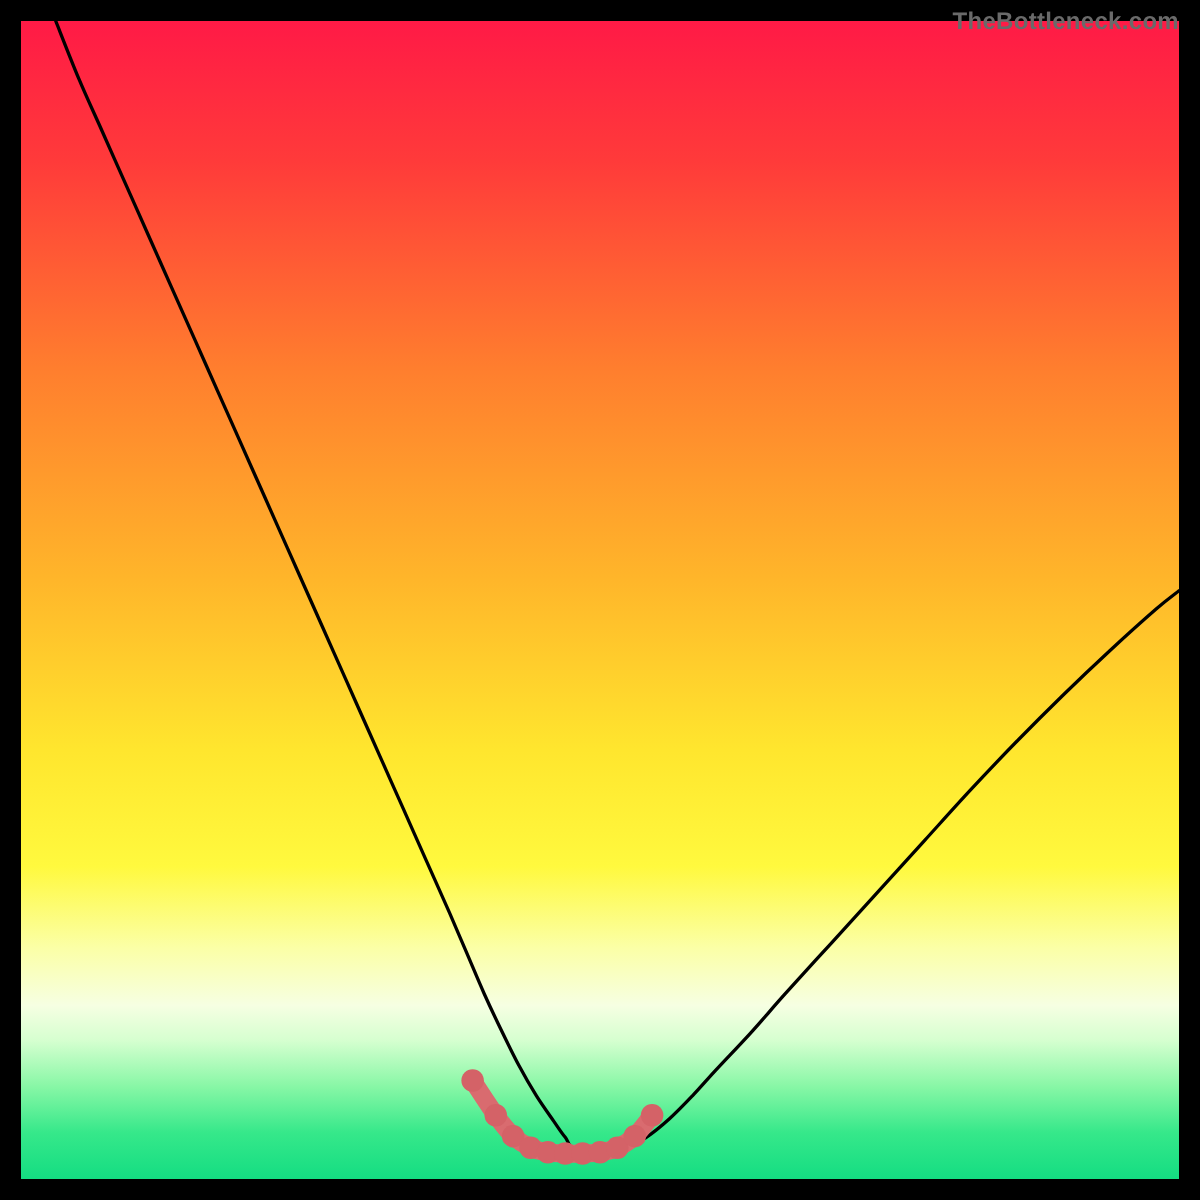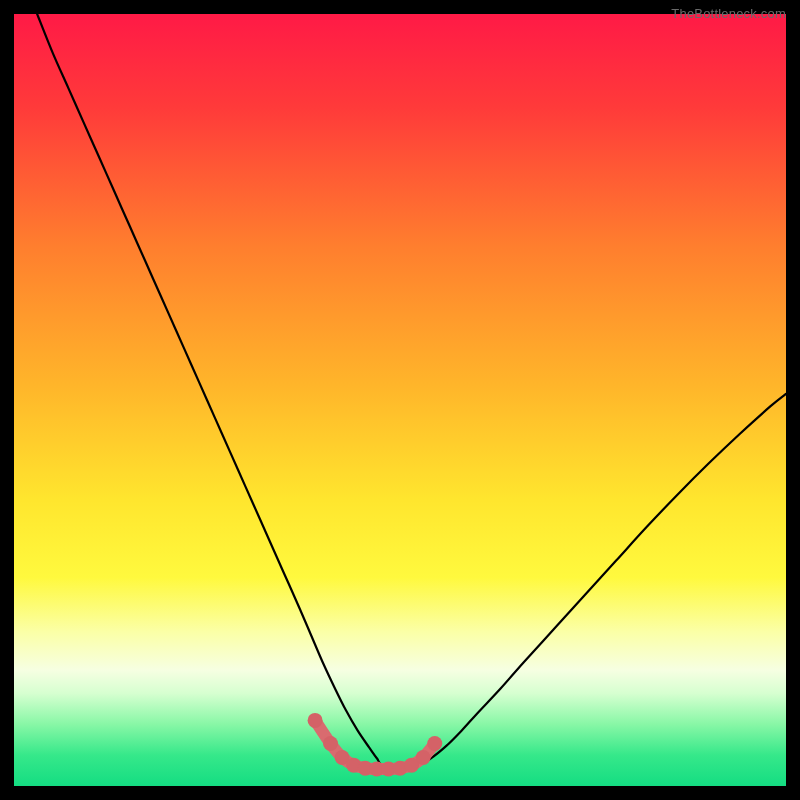--- a/index.html
+++ b/index.html
@@ -24,23 +24,23 @@
     left: 14px;
     top: 14px;
     width: 772px;
     height: 772px;
   }
   .watermark {
     position: absolute;
     top: 6px;
     right: 14px;
     color: #6a6a6a;
-    font-size: 13px;
+    font-size: 16px;
     letter-spacing: 0.2px;
-    font-weight: 400;
+    font-weight: 700;
   }
 </style>
 </head>
 <body>
 
 <div class="frame"></div>
 
 <svg class="plot" viewBox="0 0 772 772" preserveAspectRatio="none">
   <defs>
     <linearGradient id="bg-grad" x1="0" y1="0" x2="0" y2="1">

